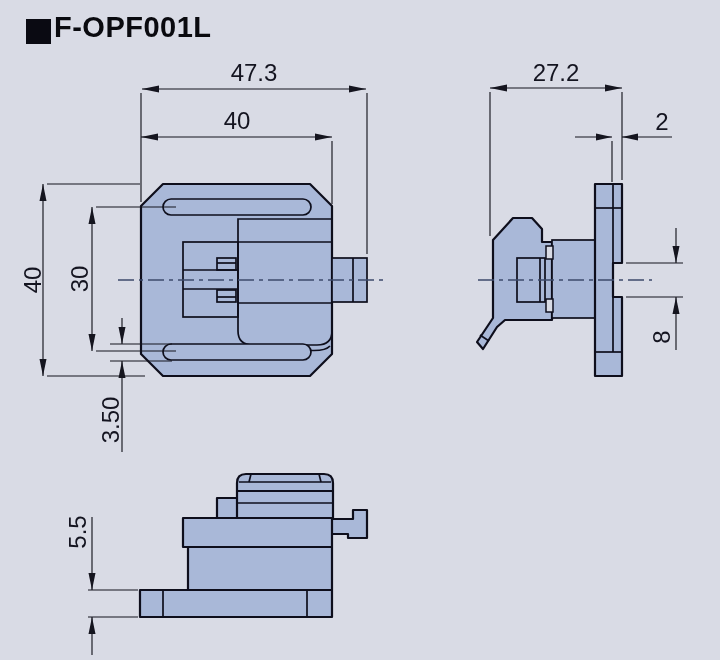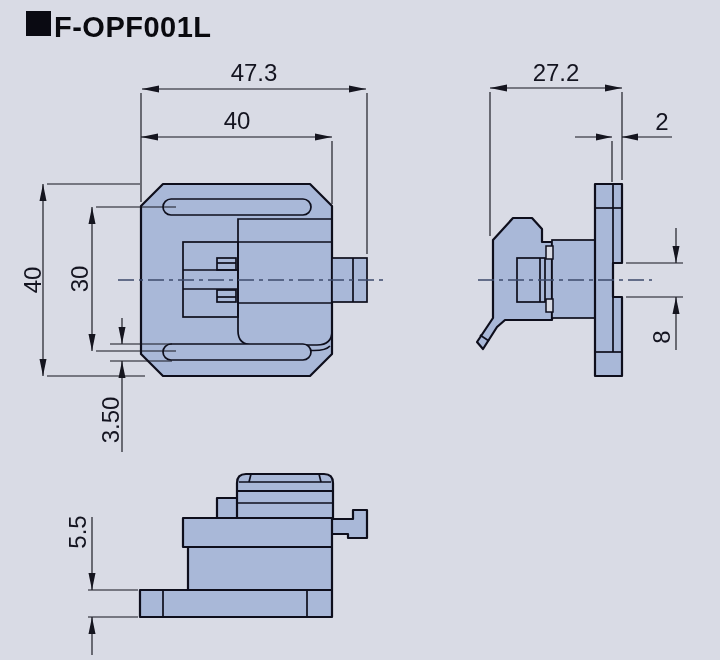--- a/index.html
+++ b/index.html
@@ -5,21 +5,21 @@
   html,body{margin:0;padding:0;}
   body{
     width:720px;height:660px;
     background:#d9dbe5;
     font-family:"Liberation Sans", sans-serif;
     overflow:hidden;
   }
   .stage{position:relative;width:720px;height:660px;background:#d9dbe5;}
   .title-bar{
     position:absolute;left:26px;top:11px;
-    display:flex;align-items:flex-start;gap:3px;
+    display:flex;align-items:flex-end;gap:3px;
     z-index:2;
   }
   .title-square{
     width:25px;height:25px;background:#0a0a12;display:inline-block;
   }
   .title-text{
     font-size:29px;font-weight:bold;color:#0a0a0f;letter-spacing:0.5px;
   }
   svg{position:absolute;left:0;top:0;}
   .outline{fill:#a9b8d8;stroke:#0e0e1c;stroke-width:2.2;stroke-linejoin:round;}

